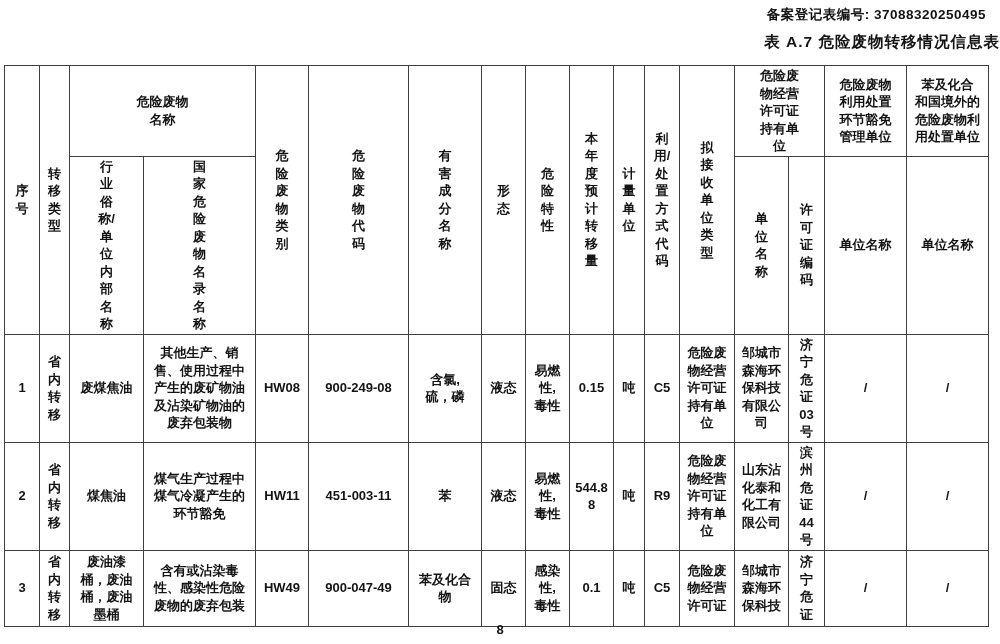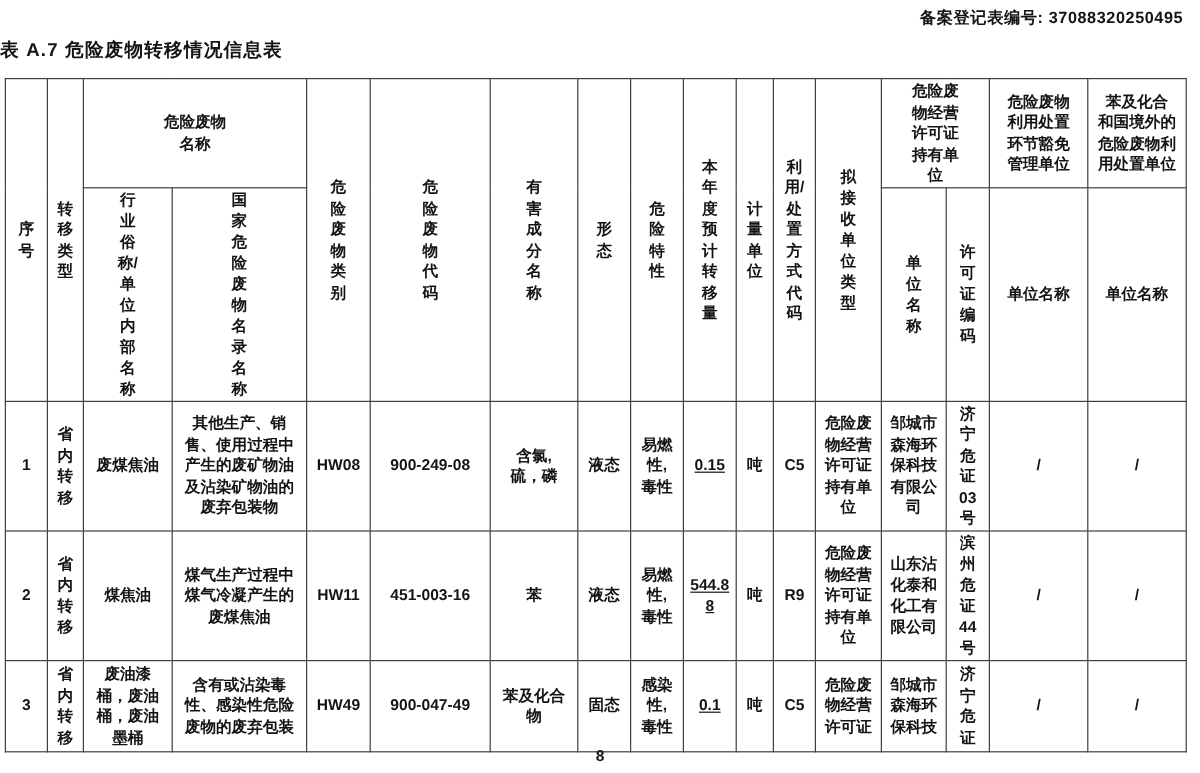--- a/index.html
+++ b/index.html
@@ -19,21 +19,21 @@
     right: 14px;
     font-size: 13.5px;
     font-weight: 700;
     letter-spacing: 0.5px;
   }
   .doc-title {
     position: absolute;
     top: 32px;
     left: 0;
     width: 100%;
-    text-align: left;
+    text-align: right;
     font-size: 15.5px;
     font-weight: 700;
     letter-spacing: 1px;
   }
   .tbl-wrap {
     position: absolute;
     top: 65px;
     left: 4px;
   }
   table.transfer {
@@ -51,21 +51,21 @@
     line-height: 17.5px;
     white-space: pre-line;
     padding: 1px 2px;
     overflow: hidden;
   }
   tr.hdr-group { height: 90px; }
   tr.hdr-sub   { height: 177px; }
   tr.row-1 { height: 108px; }
   tr.row-2 { height: 101px; }
   tr.row-3 { height: 76px; }
-  td.amount { word-break: break-all; text-decoration: underline; }
+  td.amount { word-break: break-all; }
   .page-no {
     position: absolute;
     top: 622px;
     left: 0;
     width: 100%;
     text-align: center;
     font-size: 13px;
     font-weight: 600;
   }
 </style>
@@ -253,23 +253,23 @@
 
         <tr class="row-2">
           <td>2</td>
           <td>省
 内
 转
 移</td>
           <td>煤焦油</td>
           <td>煤气生产过程中
 煤气冷凝产生的
-废煤焦油</td>
+环节豁免</td>
           <td>HW11</td>
-          <td>451-003-16</td>
+          <td>451-003-11</td>
           <td>苯</td>
           <td>液态</td>
           <td>易燃
 性,
 毒性</td>
           <td class="amount">544.88</td>
           <td>吨</td>
           <td>R9</td>
           <td>危险废
 物经营

